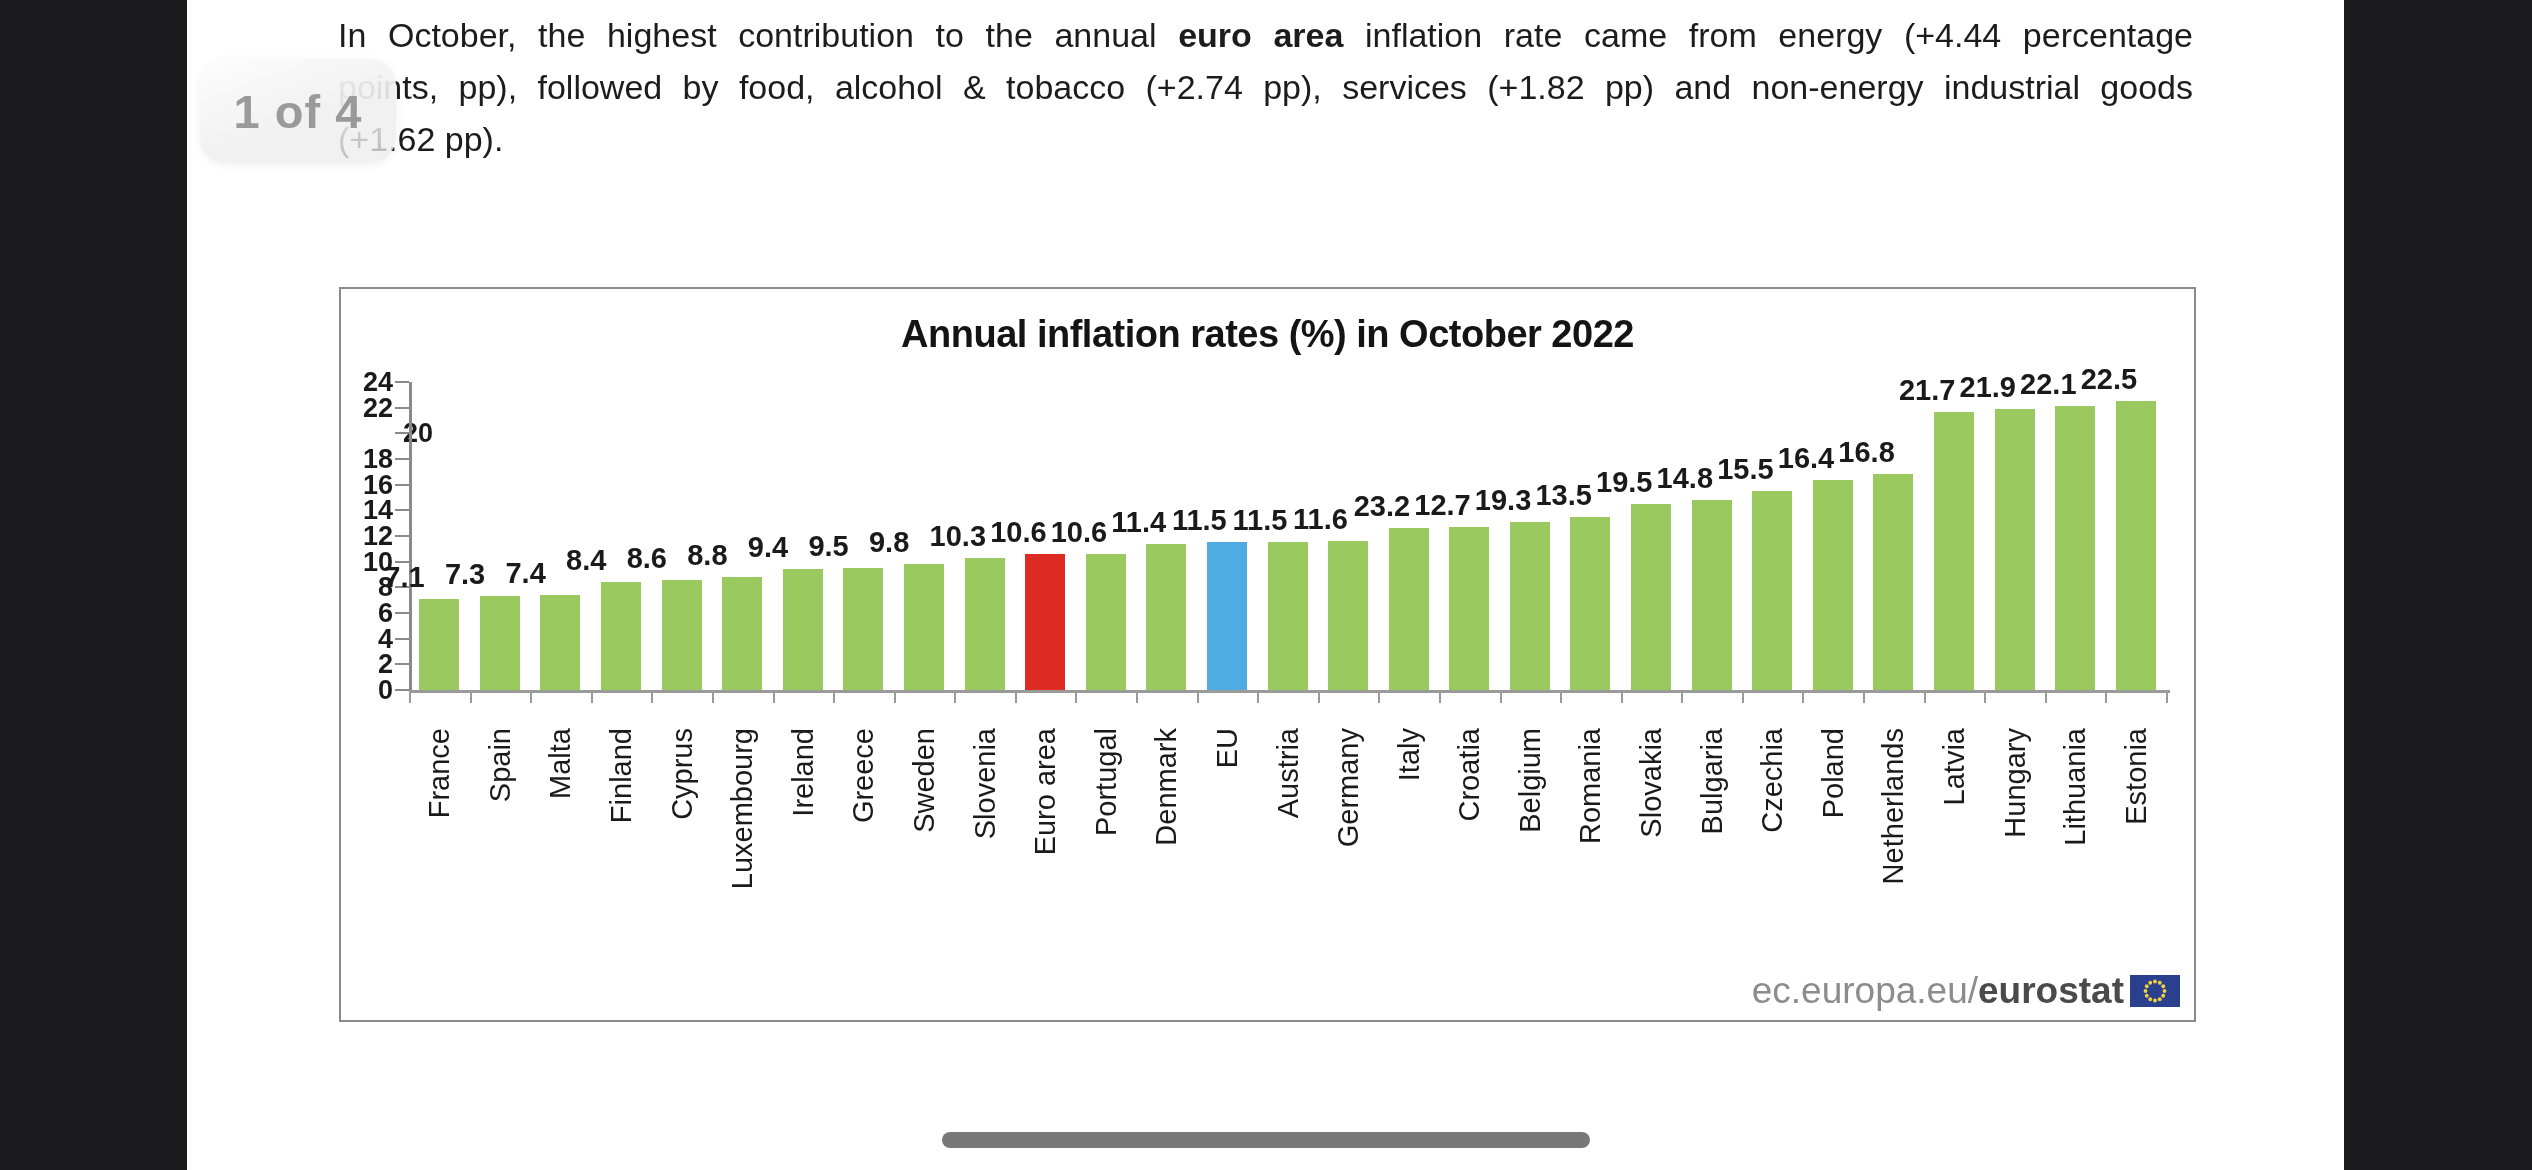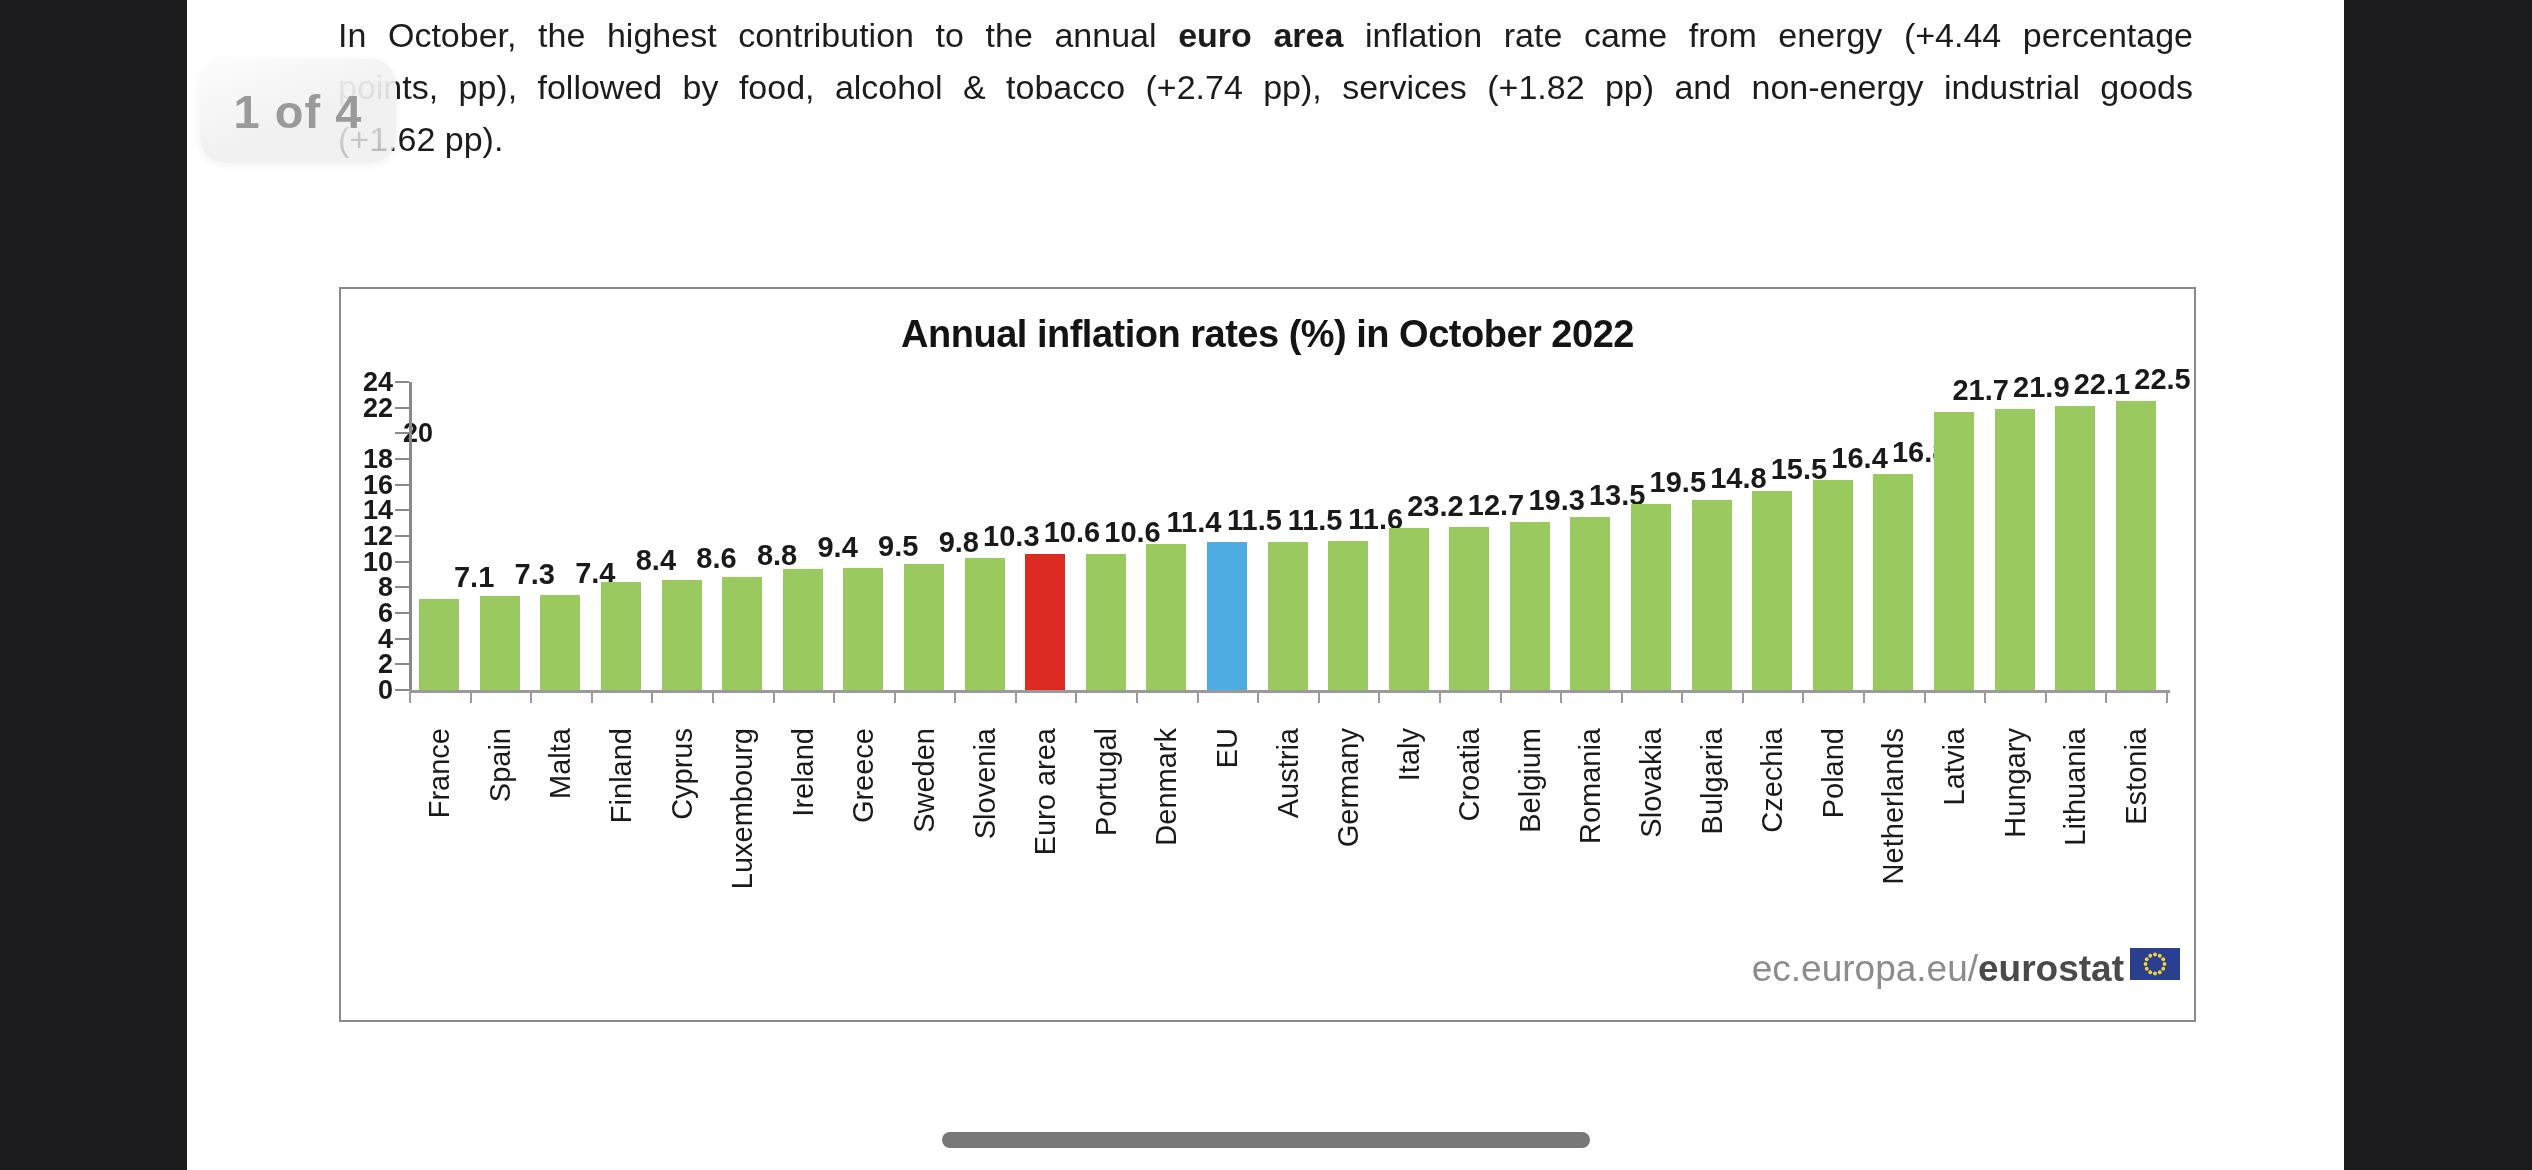--- a/index.html
+++ b/index.html
@@ -32,27 +32,27 @@
   .chart-title{position:absolute;left:0;top:24px;width:100%;text-align:center;
     font-size:38px;font-weight:700;color:#141414;letter-spacing:-.5px;}
   .plot{position:absolute;left:0;top:0;width:100%;height:100%;}
   .ylabel{position:absolute;width:52px;text-align:right;font-size:27px;font-weight:700;
     color:#1a1a1a;line-height:28px;}
   .ytick{position:absolute;height:2px;background:#8a8a8a;}
   .yaxis{position:absolute;width:3px;background:#8a8a8a;}
   .baseline{position:absolute;height:3px;background:#9a9a9a;}
   .xtick{position:absolute;width:2px;background:#9a9a9a;}
   .bar{position:absolute;}
-  .vlabel{position:absolute;width:110px;text-align:right;font-size:29px;font-weight:700;
+  .vlabel{position:absolute;width:110px;text-align:left;font-size:29px;font-weight:700;
     color:#1a1a1a;line-height:32px;}
   .xlabel{position:absolute;writing-mode:vertical-rl;transform:rotate(180deg);
     font-size:29px;line-height:32px;color:#1a1a1a;white-space:nowrap;}
 
   
-  .chart-footer{position:absolute;right:14px;bottom:30px;display:flex;align-items:flex-start;
+  .chart-footer{position:absolute;right:14px;bottom:8px;display:flex;align-items:center;
     font-size:37px;}
   .footer-url{color:#8c8c8c;}
   .footer-bold{color:#4a4a4a;font-weight:700;}
   .eu-flag{width:50px;height:32px;margin-left:6px;display:block;}
 
   
   .scroll-indicator{position:absolute;left:942px;top:1132px;width:648px;height:16px;
     border-radius:8px;background:#787878;}
 </style>
 </head>

